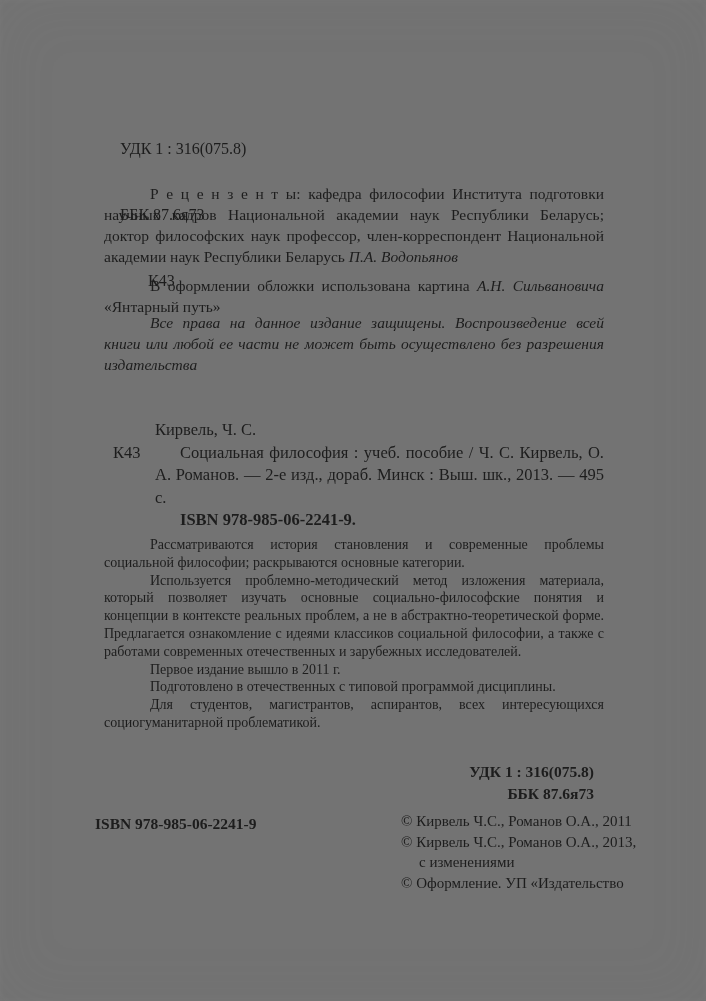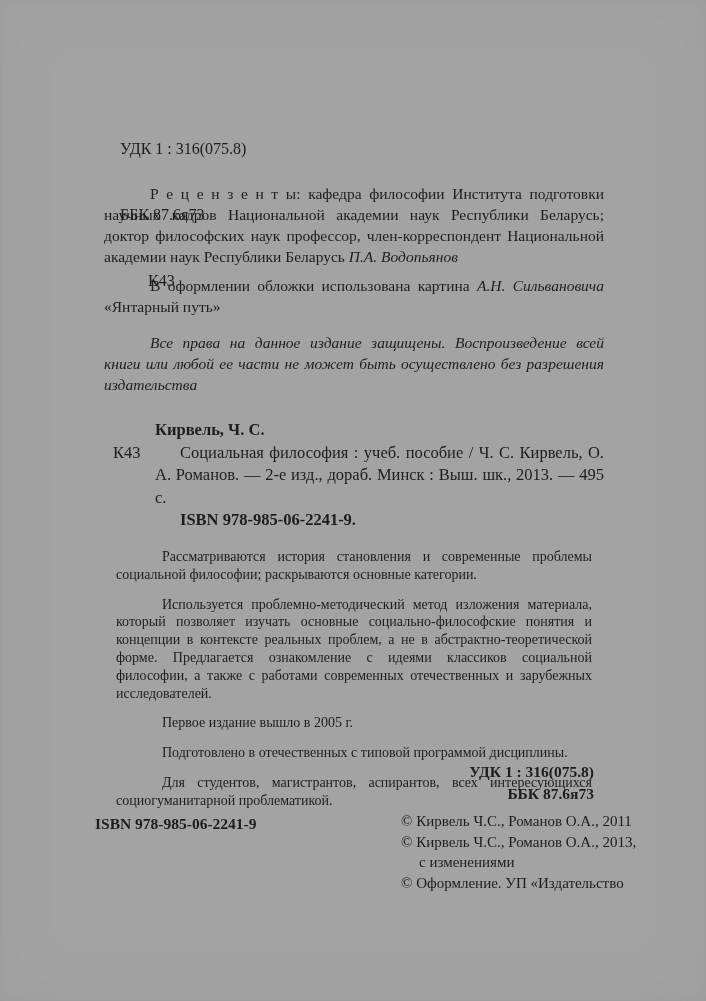--- a/index.html
+++ b/index.html
@@ -6,59 +6,59 @@
   body {
     width: 706px; height: 1001px;
     background: #ffffff;
     font-family: "Liberation Serif", "DejaVu Serif", serif;
     color: #1d1d1d;
     position: relative;
     overflow: hidden;
   }
   .page {
     position: absolute; inset: 0;
-    background: #a3a3a3;
+    background: #737373;
     box-shadow: inset 0 0 60px rgba(120,120,120,0.10), inset 0 0 6px rgba(150,150,150,0.18);
   }
   
   .udk-top {
     position: absolute; left: 120px; top: 94px;
     font-size: 16px; line-height: 22px; white-space: pre;
   }
   .udk-top .sign { padding-left: 28px; }
   
   .para {
     position: absolute; left: 104px; width: 500px;
     font-size: 15.5px; line-height: 21px;
     text-align: justify; text-indent: 46px;
     margin: 0;
   }
   .reviewers { top: 183px; }
   .reviewers .spaced { white-space: pre-wrap; }
   .cover-note { top: 275px; }
-  .rights { top: 332px; font-style: italic; }
+  .rights { top: 312px; font-style: italic; }
   
   .entry {
     position: absolute; left: 155px; top: 419px; width: 449px;
     font-size: 16.5px; line-height: 22.5px;
   }
-  .entry-author { font-weight: bold; }
+  .entry-author { font-weight: normal; }
   .entry-body {
     position: relative; text-align: justify; text-indent: 25px; margin: 0;
   }
   .entry-code {
     position: absolute; left: -42px; top: 0; text-indent: 0;
   }
   .entry-isbn { font-weight: bold; padding-left: 25px; }
   
   .annotation {
     position: absolute; left: 104px; top: 536px; width: 500px;
     font-size: 14px; line-height: 17.8px; text-align: justify;
   }
-  .annotation p { margin: 12px; text-indent: 46px; }
+  .annotation p { margin: 0; text-indent: 46px; }
   
   .udk-bottom {
     position: absolute; left: 304px; top: 761px; width: 290px;
     text-align: right; font-weight: bold;
     font-size: 15.5px; line-height: 22px;
   }
   
   .isbn-footer {
     position: absolute; left: 95px; top: 813px;
     font-weight: bold; font-size: 15.5px; line-height: 21px; text-align: right;
@@ -90,21 +90,21 @@
     <div class="entry-author">Кирвель, Ч. С.</div>
     <p class="entry-body">
       <span class="entry-code">К43</span><span>Социальная философия : учеб. пособие / Ч. С. Кирвель, О. А. Романов. — 2-е изд., дораб. Минск : Выш. шк., 2013. — 495 с.</span>
     </p>
     <div class="entry-isbn">ISBN 978-985-06-2241-9.</div>
   </div>
 
   <div class="annotation">
     <p>Рассматриваются история становления и современные проблемы социальной философии; раскрываются основные категории.</p>
     <p>Используется проблемно-методический метод изложения материала, который позволяет изучать основные социально-философские понятия и концепции в контексте реальных проблем, а не в абстрактно-теоретической форме. Предлагается ознакомление с идеями классиков социальной философии, а также с работами современных отечественных и зарубежных исследователей.</p>
-    <p>Первое издание вышло в 2005 г.</p>
+    <p>Первое издание вышло в 2011 г.</p>
     <p>Подготовлено в отечественных с типовой программой дисциплины.</p>
     <p>Для студентов, магистрантов, аспирантов, всех интересующихся социогуманитарной проблематикой.</p>
   </div>
 
   <div class="udk-bottom">
     <div>УДК 1 : 316(075.8)</div>
     <div>ББК 87.6я73</div>
   </div>
 
   <div class="isbn-footer">ISBN 978-985-06-2241-9</div>

